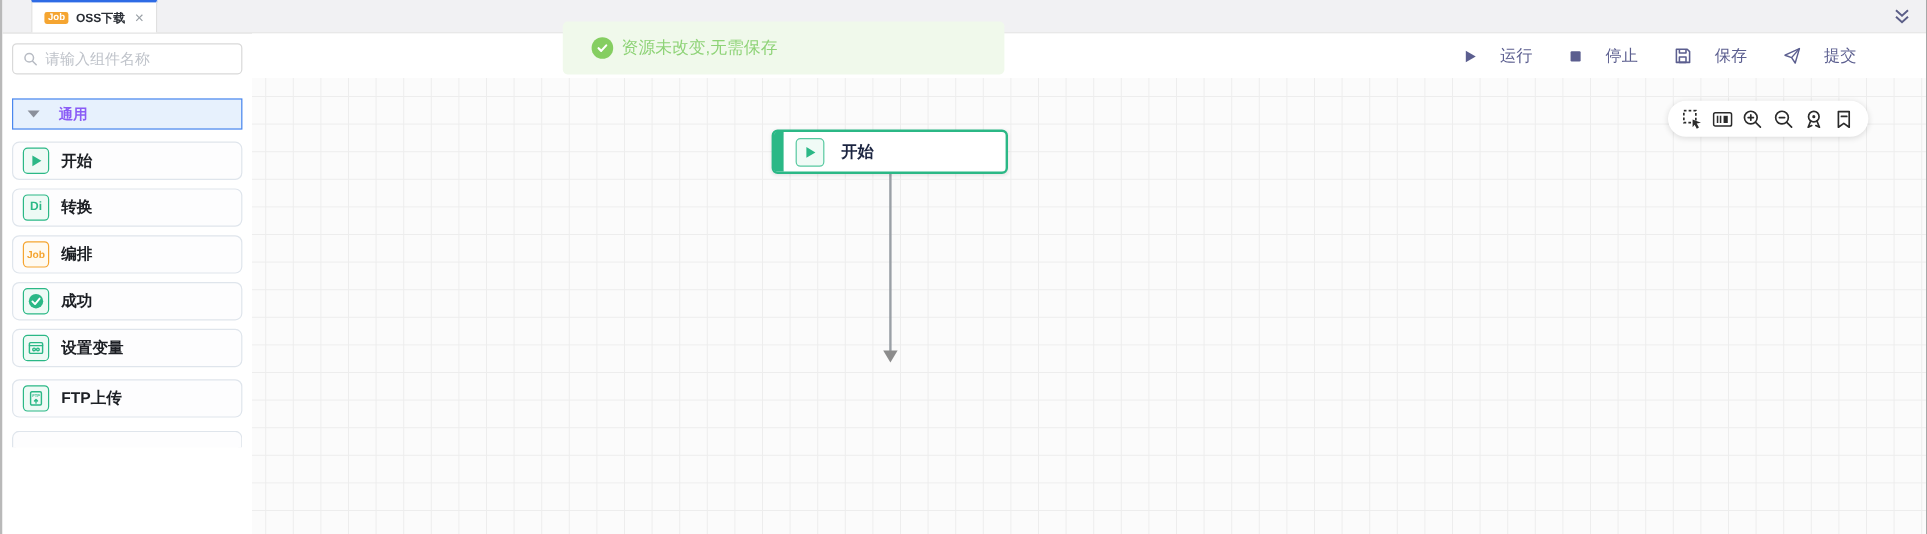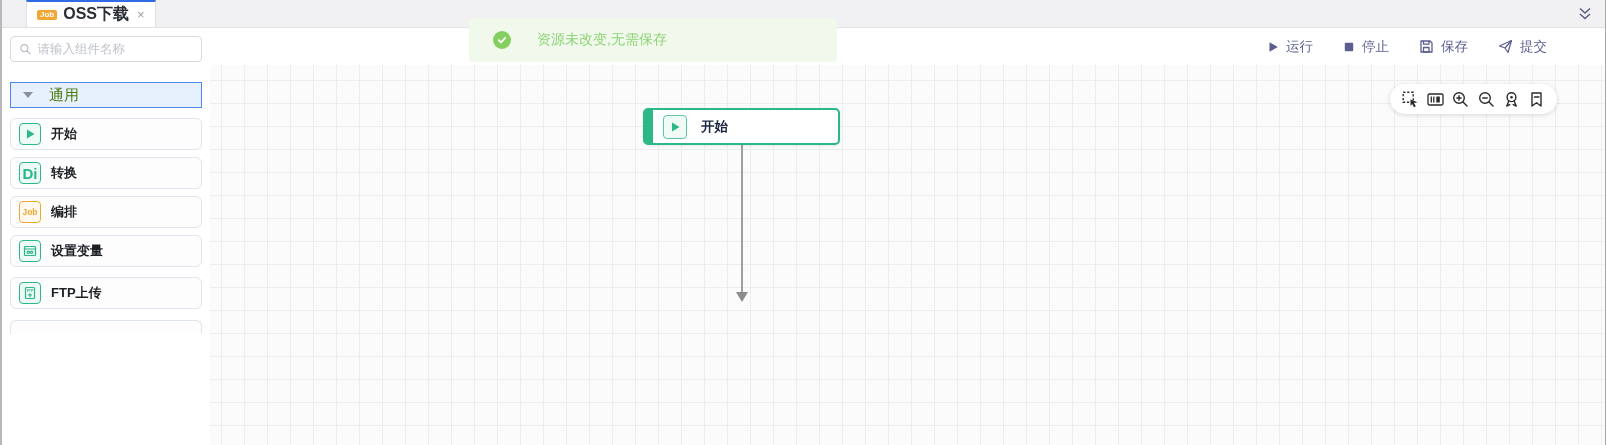--- a/index.html
+++ b/index.html
@@ -18,31 +18,31 @@
   .tab-spacer { width:24px; }
   .tab {
     background:#fff; border-top:2px solid #2e6be5;
     border-left:1px solid #e0e0e0; border-right:1px solid #e0e0e0;
     display:flex; align-items:center; gap:6px; padding:0 10px;
   }
   .tab-badge {
     background:#f5a531; color:#fff; font-size:8px; font-weight:700;
     border-radius:2px; padding:1px 3px; line-height:1;
   }
-  .tab-title { font-size:16px; font-weight:600; color:#2b2f36; }
+  .tab-title { font-size:10px; font-weight:600; color:#2b2f36; }
   .tab-close { color:#9aa0a6; font-size:13px; margin-left:2px; cursor:pointer; }
   .tab-collapse {
     position:absolute; right:12px; top:6px; width:16px; height:16px; cursor:pointer;
   }
 
   
   .toast {
     position:absolute; left:467px; top:18px; width:368px; height:44px;
     background:#f0f9eb; border-radius:4px; z-index:20;
-    display:flex; align-items:center; padding-left:24px; gap:26px;
+    display:flex; align-items:center; padding-left:24px; gap:7px;
   }
   .toast-circle {
     width:18px; height:18px; border-radius:50%; background:#85ce61;
     display:flex; align-items:center; justify-content:center; flex:none;
   }
   .toast-msg { color:#8ed377; font-size:14px; }
 
   
   .main { display:flex; height:417px; }
 
@@ -59,44 +59,44 @@
   .search-box input::placeholder { color:#bfc3ca; }
   .sec-header {
     margin-top:20px; height:26px; background:#e7f1fd; border:1px solid #4a87ee;
     display:flex; align-items:center; padding:0 12px; gap:16px; cursor:pointer;
   }
   .sec-header.second { margin-top:7px; }
   .tri-down {
     width:0; height:0; border-left:5px solid transparent; border-right:5px solid transparent;
     border-top:6px solid #8b909b;
   }
-  .sec-label { font-size:15px; font-weight:400; color:#4d7c0f; }
+  .sec-label { font-size:12px; font-weight:700; color:#8b5cf6; }
   .cmp {
     margin-top:7px; height:32px; border:1px solid #dfe5ec; border-radius:6px;
     background:#fdfdfe; display:flex; align-items:center; padding:0 8px; gap:10px;
     cursor:grab;
   }
   .cmp.first { margin-top:10px; }
   .cmp.partial { height:14px; border-bottom:none; border-radius:6px 6px 0 0; margin-top:11px; }
   .cmp-label { font-size:13px; font-weight:700; color:#1c1f24; }
   .sq {
     width:22px; height:22px; border-radius:4px; border:1px solid #2bb886;
     background:#eefaf5; display:flex; align-items:center; justify-content:center; flex:none;
   }
   .sq.orange { border-color:#f5a531; background:#fffaf0; }
-  .badge-txt { font-size:15px; font-weight:700; color:#2bb886; line-height:1; }
+  .badge-txt { font-size:10px; font-weight:700; color:#2bb886; line-height:1; }
   .badge-txt.orange { color:#f5a531; font-size:8.5px; }
 
   
   .rightpane { flex:1; position:relative; background:#fff; }
   .run-toolbar {
     height:37px; background:#fff; display:flex; align-items:center;
     justify-content:flex-end; gap:30px; padding-right:58px;
   }
-  .rt-btn { display:flex; align-items:center; gap:7px; color:#5b5e8f; cursor:pointer; }
+  .rt-btn { display:flex; align-items:center; gap:19px; color:#5b5e8f; cursor:pointer; }
   .rt-label { font-size:13.5px; color:#5b5e8f; }
 
   .canvas {
     position:absolute; left:0; top:37px; right:0; bottom:0;
     background-color:#fbfbfb;
     background-image:
       linear-gradient(#ededed 1px, transparent 1px),
       linear-gradient(90deg,#ededed 1px, transparent 1px);
     background-size:23px 23px; background-position:11px 15px;
   }
@@ -193,20 +193,29 @@
       <span class="cmp-label">转换</span>
     </div>
 
     <div class="cmp">
       <span class="sq orange">
         <span class="badge-txt orange">Job</span>
       </span>
       <span class="cmp-label">编排</span>
     </div>
 
+    <div class="cmp">
+      <span class="sq">
+        <svg width="14" height="14" viewBox="0 0 14 14">
+          <circle cx="7" cy="7" r="6" fill="#2bb886"></circle>
+          <path d="M4 7.2 L6.2 9.4 L10 4.8" fill="none" stroke="#fff" stroke-width="1.6" stroke-linecap="round" stroke-linejoin="round"></path>
+        </svg>
+      </span>
+      <span class="cmp-label">成功</span>
+    </div>
 
 
     <div class="cmp">
       <span class="sq">
         <svg width="14" height="14" viewBox="0 0 14 14" fill="none" stroke="#2bb886" stroke-width="1.2" stroke-linecap="round">
           <rect x="1.5" y="2.5" width="11" height="9" rx="1"></rect>
           <line x1="1.5" y1="5" x2="12.5" y2="5"></line>
           <circle cx="5.4" cy="8.2" r="1.1"></circle>
             <circle cx="8.6" cy="8.2" r="1.1"></circle>
         </svg>

